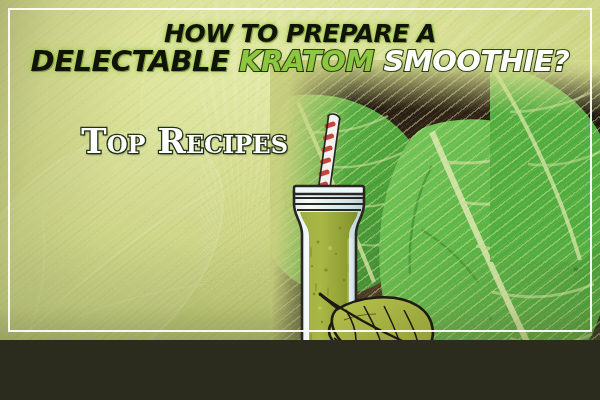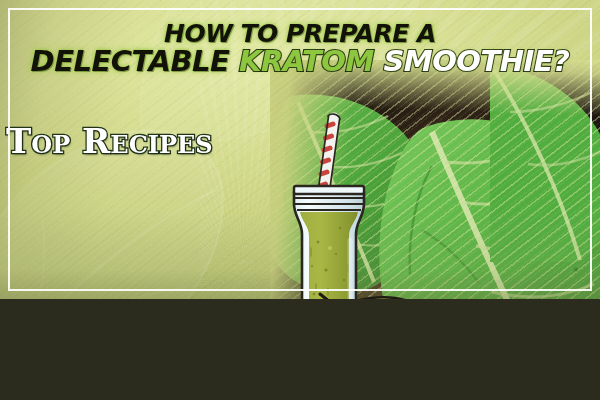--- a/index.html
+++ b/index.html
@@ -7,21 +7,21 @@
     padding: 0;
     background: #2b2b1e;
   }
   body {
     font-family: "Liberation Sans", sans-serif;
   }
 
   #banner {
     position: relative;
     width: 600px;
-    height: 299px;
+    height: 340px;
     overflow: hidden;
     background: #cdd37e;
   }
 
   
   .bg-base {
     position: absolute;
     inset: 0;
     background:
       radial-gradient(115% 95% at 42% 18%, #e2e9a3 0%, #d8df93 28%, #cbd381 55%, #b9c472 78%, #a9b566 100%);
@@ -159,24 +159,24 @@
   .w-white {
     color: #ffffff;
     -webkit-text-stroke: 2.2px #1b2a0c;
     paint-order: stroke fill;
     text-shadow: 0 0 4px rgba(160,200,80,0.5);
   }
 
   
   .subtitle {
     position: absolute;
-    left: 6px;
+    left: 18px;
     top: 122px;
     width: 270px;
-    text-align: left;
+    text-align: right;
     z-index: 30;
     pointer-events: none;
   }
   .sub-line {
     font-family: "DejaVu Serif", "Liberation Serif", serif;
     font-weight: 700;
     font-variant: small-caps;
     font-size: 34px;
     line-height: 1.12;
     color: #ffffff;

